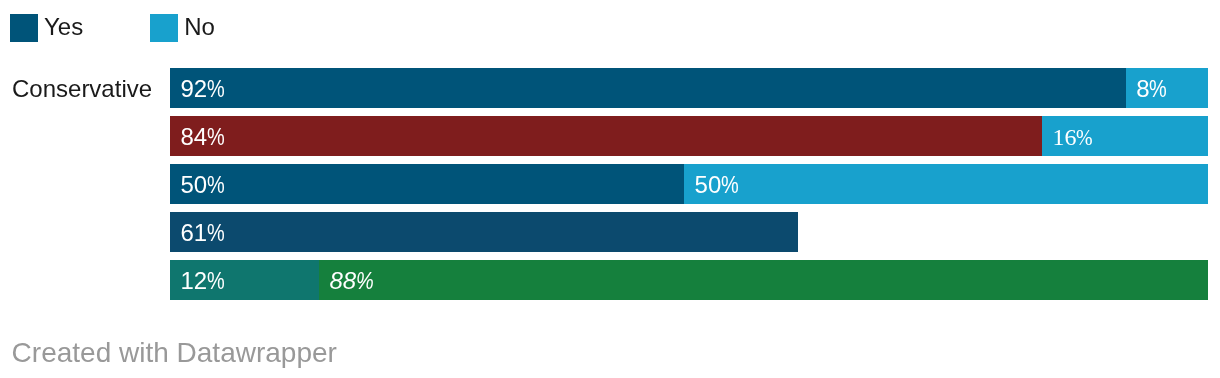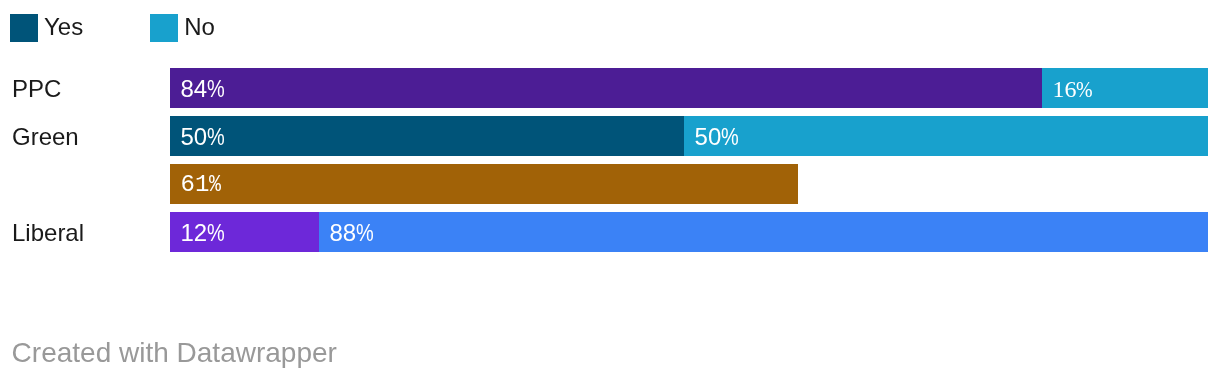--- a/index.html
+++ b/index.html
@@ -103,60 +103,68 @@
       <span class="legend-label">Yes</span>
     </div>
     <div class="legend-item">
       <span class="legend-swatch" style="background: rgb(24, 161, 205);"></span>
       <span class="legend-label">No</span>
     </div>
   </div>
 
   <div class="rows">
 
+    <div class="row">
+      <div class="row-label">Conservative</div>
+      <div class="bar">
+        <div class="seg" style="background: rgb(0, 84, 121); width: 92.08%;">
+          <span class="seg-label">92<span class="pct">%</span></span>
+        </div>
+        <div class="seg" style="background: rgb(24, 161, 205); width: 7.92%;">
+          <span class="seg-label">8<span class="pct">%</span></span>
+        </div>
+      </div>
+    </div>
 
     <div class="row">
-      <div class="row-label">PPC</div>
       <div class="bar">
-        <div class="seg" style="background: #4c1d95; width: 84.01%;">
+        <div class="seg" style="background: #7f1d1d; width: 84.01%;">
           <span class="seg-label">84<span class="pct">%</span></span>
         </div>
         <div class="seg" style="background: rgb(24, 161, 205); width: 15.99%; font-family: Liberation Serif, serif;">
           <span class="seg-label">16<span class="pct">%</span></span>
         </div>
       </div>
     </div>
 
     <div class="row">
-      <div class="row-label">Green</div>
       <div class="bar">
         <div class="seg" style="background: rgb(0, 84, 121); width: 49.53%;">
           <span class="seg-label">50<span class="pct">%</span></span>
         </div>
         <div class="seg" style="background: rgb(24, 161, 205); width: 50.47%;">
           <span class="seg-label">50<span class="pct">%</span></span>
         </div>
       </div>
     </div>
 
     <div class="row">
       <div class="bar">
-        <div class="seg" style="background: #a16207; width: 60.5%; font-family: Liberation Mono, monospace;">
+        <div class="seg" style="background: #0c4a6e; width: 60.5%;">
           <span class="seg-label">61<span class="pct">%</span></span>
         </div>
       </div>
     </div>
 
     <div class="row">
-      <div class="row-label">Liberal</div>
       <div class="bar">
-        <div class="seg" style="background: #6d28d9; width: 11.97%; padding-left: 28px;">
+        <div class="seg" style="background: #0f766e; width: 11.97%; padding-left: 28px;">
           <span class="seg-label">12<span class="pct">%</span></span>
         </div>
-        <div class="seg" style="background: #3b82f6; width: 88.03%;">
+        <div class="seg" style="background: #15803d; width: 88.03%; font-style: italic;">
           <span class="seg-label">88<span class="pct">%</span></span>
         </div>
       </div>
     </div>
 
   </div>
 
   <div class="footer">Created with Datawrapper</div>
 </div>
 

